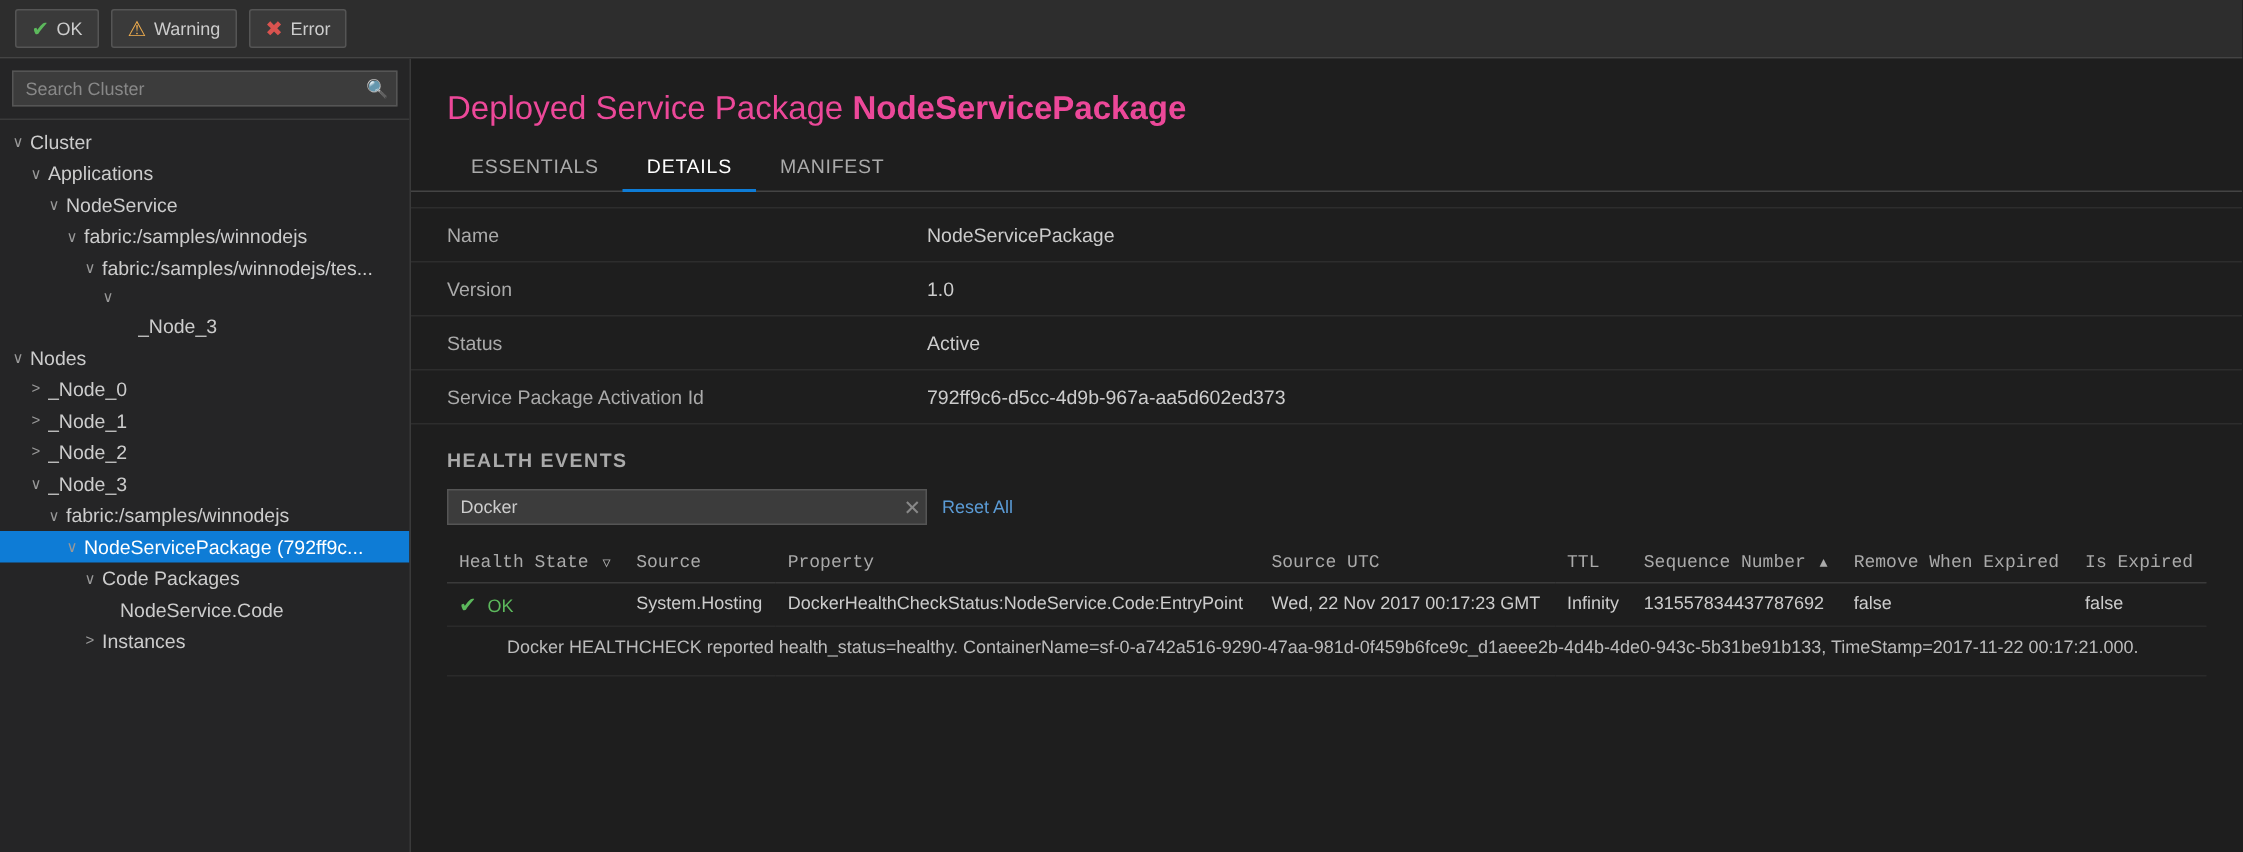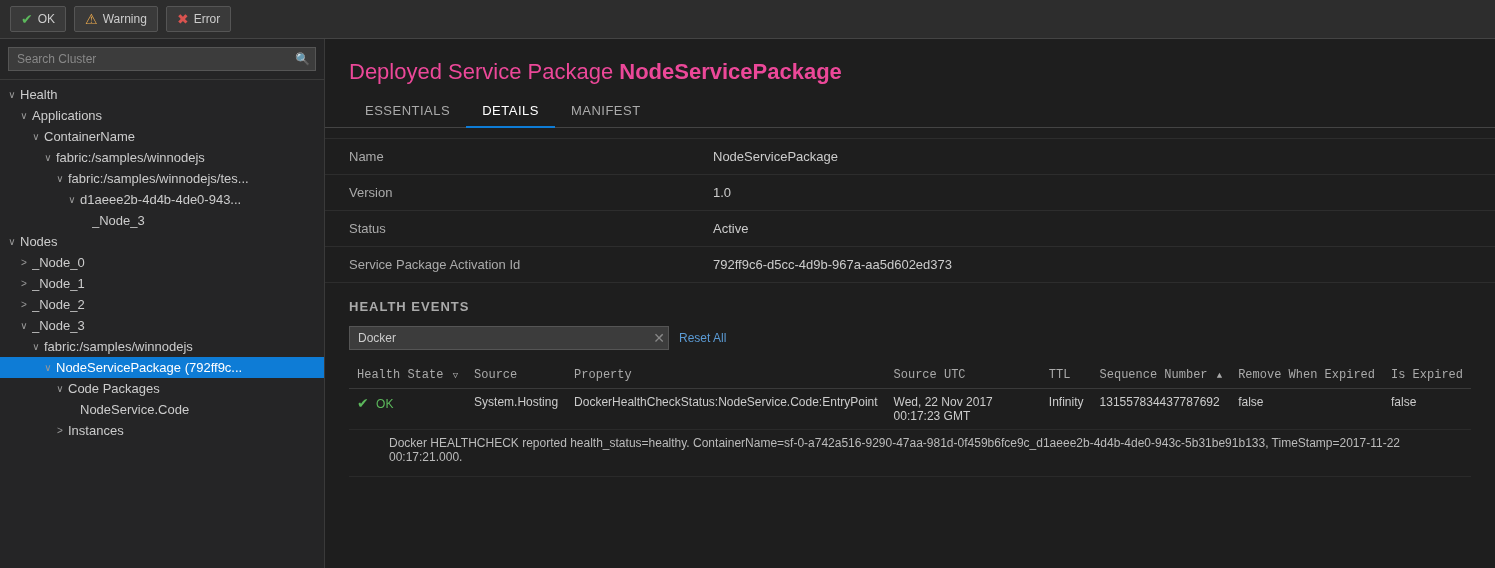--- a/index.html
+++ b/index.html
@@ -9,21 +9,21 @@
     #topbar { background: #2d2d2d; border-bottom: 1px solid #444; padding: 6px 10px; display: flex; align-items: center; gap: 8px; flex-shrink: 0; }
     .status-btn { display: flex; align-items: center; gap: 5px; background: #3a3a3a; border: 1px solid #555; color: #ccc; padding: 4px 10px; cursor: pointer; font-size: 12px; border-radius: 2px; }
     .icon-ok { color: #5cb85c; font-size: 14px; }
     .icon-warn { color: #f0ad4e; font-size: 14px; }
     .icon-err { color: #d9534f; font-size: 14px; }
 
     
     #main { display: flex; flex: 1; overflow: hidden; }
 
     
-    #sidebar { width: 325px; background: #252526; border-right: 1px solid #3a3a3a; display: flex; flex-direction: column; flex-shrink: 0; overflow: hidden; }
+    #sidebar { width: 274px; background: #252526; border-right: 1px solid #3a3a3a; display: flex; flex-direction: column; flex-shrink: 0; overflow: hidden; }
     #search-box { padding: 8px; border-bottom: 1px solid #3a3a3a; }
     #search-box input { width: 100%; background: #3c3c3c; border: 1px solid #555; color: #ccc; padding: 4px 24px 4px 8px; font-size: 12px; outline: none; }
     #search-box input::placeholder { color: #888; }
     .search-wrap { position: relative; }
     .search-wrap .search-icon { position: absolute; right: 6px; top: 50%; transform: translateY(-50%); color: #888; font-size: 12px; }
 
     #tree { flex: 1; overflow-y: auto; overflow-x: hidden; padding: 4px 0; }
     #tree::-webkit-scrollbar { width: 6px; }
     #tree::-webkit-scrollbar-track { background: #252526; }
     #tree::-webkit-scrollbar-thumb { background: #555; }
@@ -51,21 +51,21 @@
     #page-header h1 { font-size: 22px; font-weight: 300; color: #ec4899; }
     #page-header h1 span.subtitle { font-weight: 600; }
 
     
     #tabs { display: flex; border-bottom: 1px solid #444; padding: 0 24px; margin-bottom: 0; }
     .tab { padding: 8px 16px; cursor: pointer; color: #aaa; font-size: 13px; letter-spacing: 0.5px; border-bottom: 2px solid transparent; margin-bottom: -1px; }
     .tab.active { color: #fff; border-bottom: 2px solid #0e7cd6; }
 
     
     #details-table { padding: 0; }
-    .detail-row { display: flex; border-bottom: 1px solid #2d2d2d; padding: 10px 24px; gap: 44px; }
+    .detail-row { display: flex; border-bottom: 1px solid #2d2d2d; padding: 10px 24px; }
     .detail-row:first-child { border-top: 1px solid #2d2d2d; margin-top: 10px; }
     .detail-label { width: 320px; color: #aaa; font-size: 13px; flex-shrink: 0; }
     .detail-value { color: #ccc; font-size: 13px; }
 
     
     #health-section { padding: 16px 24px 0; }
     #health-section h2 { font-size: 13px; letter-spacing: 1px; color: #aaa; font-weight: 700; margin-bottom: 12px; }
 
     .filter-row { display: flex; align-items: center; gap: 10px; margin-bottom: 12px; }
     .filter-input-wrap { position: relative; }
@@ -106,41 +106,40 @@
     <div id="search-box">
       <div class="search-wrap">
         <input type="text" placeholder="Search Cluster" style="">
         <span class="search-icon">🔍</span>
       </div>
     </div>
 
     <div id="tree">
     <div class="tree-item indent-0">
     <span class="toggle">∨</span>
-    <span class="label">Health</span>
+    <span class="label">Cluster</span>
   </div>
         <div class="tree-item indent-1">
     <span class="toggle">∨</span>
     <span class="label">Applications</span>
   </div>
         <div class="tree-item indent-2">
     <span class="toggle">∨</span>
-    <span class="label">ContainerName</span>
+    <span class="label">NodeService</span>
   </div>
         <div class="tree-item indent-3">
     <span class="toggle">∨</span>
     <span class="label">fabric:/samples/winnodejs</span>
   </div>
         <div class="tree-item indent-4">
     <span class="toggle">∨</span>
     <span class="label">fabric:/samples/winnodejs/tes...</span>
   </div>
         <div class="tree-item indent-5">
     <span class="toggle">∨</span>
-    <span class="label">d1aeee2b-4d4b-4de0-943...</span>
   </div>
         <div class="tree-item indent-6">
     <span class="toggle"></span>
     <span class="label">_Node_3</span>
   </div>
         <div class="tree-item indent-0">
     <span class="toggle">∨</span>
     <span class="label">Nodes</span>
   </div>
         <div class="tree-item indent-1">

